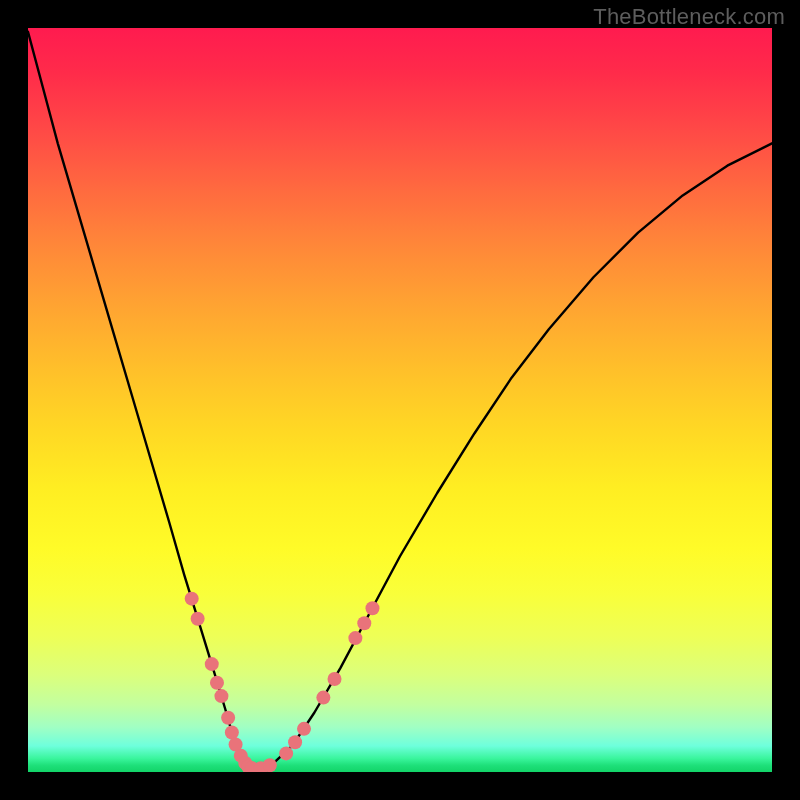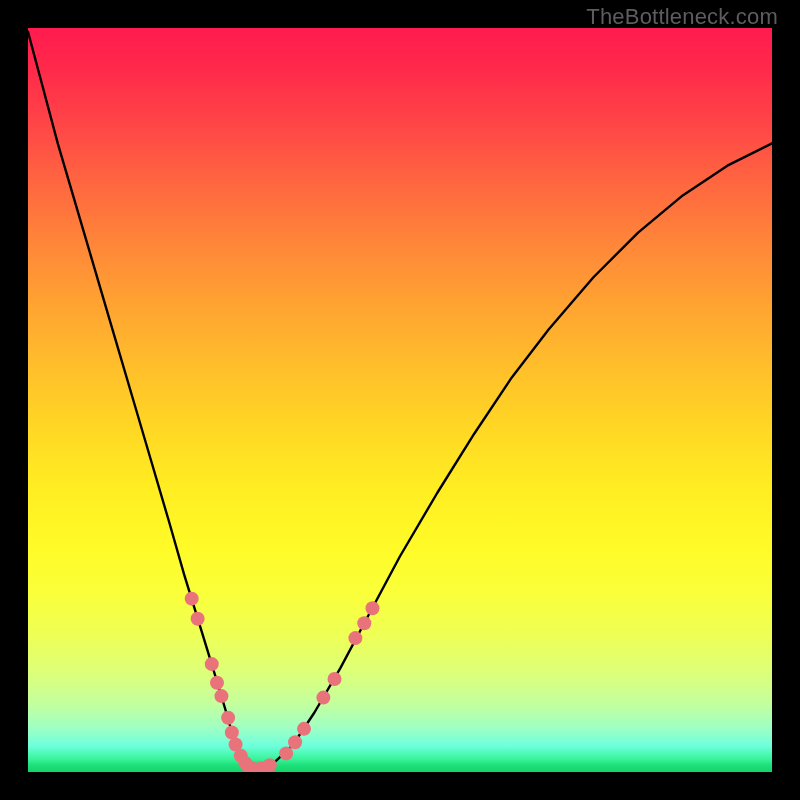--- a/index.html
+++ b/index.html
@@ -51,21 +51,21 @@
       #12d468 100%
     );
   }
   .overlay-svg {
     position: absolute;
     inset: 0;
   }
   .watermark {
     position: absolute;
     top: 4px;
-    right: 22px;
+    right: 15px;
     color: #5d5d5d;
     font-size: 22px;
     font-weight: 500;
     letter-spacing: 0.2px;
   }
 </style>
 </head>
 <body>
 
 <div class="frame">

